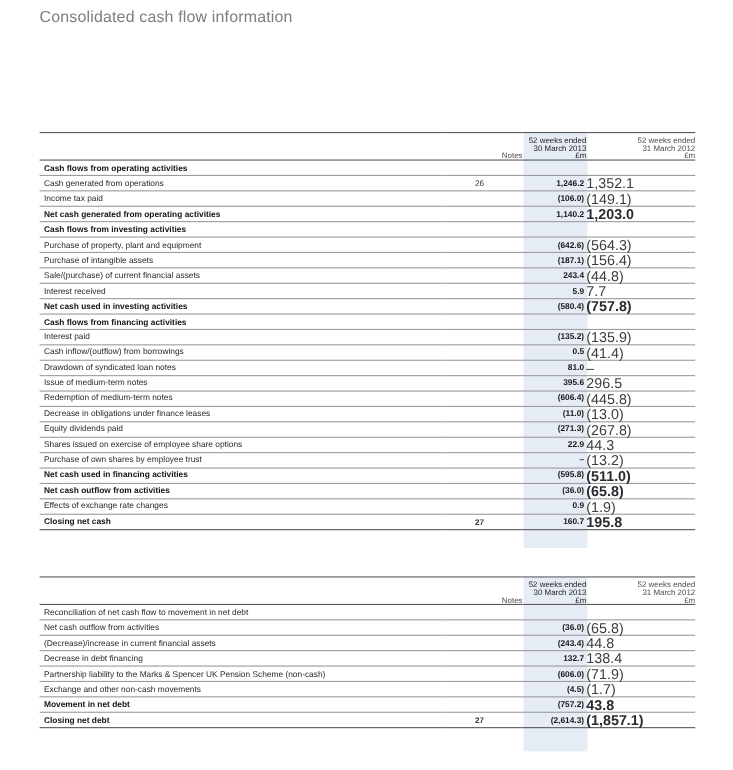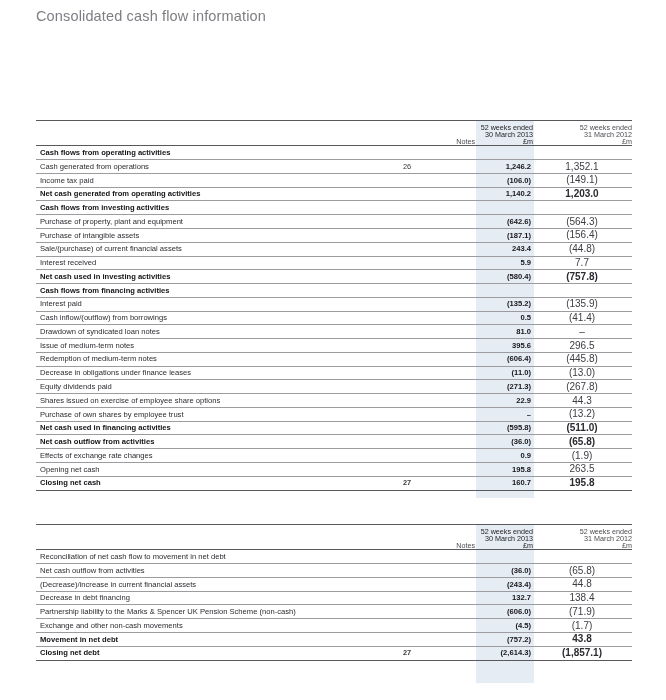--- a/index.html
+++ b/index.html
@@ -95,35 +95,35 @@
   .stmt tbody tr.last td { border-bottom: 1.3px solid #58585d; }
 
   td.label {
     text-align: left;
     padding-left: 4px;
     white-space: nowrap;
     font-size: 7.6px;
     color: #2b2b30;
   }
   td.notes {
-    text-align: left;
+    text-align: center;
     padding-right: 6px;
     font-size: 7.4px;
     color: #3a3a40;
   }
   td.cur {
     text-align: right;
     padding-right: 2px;
     font-size: 7.6px;
     color: #16161a;
   }
   td.prev {
-    text-align: center;
+    text-align: left;
     padding-right: 1px;
-    font-size: 10px;
+    font-size: 13px;
     color: #3c3c42;
   }
   tr.bold td.label,
   tr.bold td.prev,
   tr.bold td.notes { font-weight: bold; }
   tr.bold td.label { color: #141418; }
   tr.bold td.prev { color: #2a2a30; }
   td.cur { font-weight: bold; }
 
   
@@ -307,26 +307,20 @@
           <td class="notes"></td>
           <td class="cur">(36.0)</td>
           <td class="prev">(65.8)</td>
         </tr>
         <tr>
           <td class="label">Effects of exchange rate changes</td>
           <td class="notes"></td>
           <td class="cur">0.9</td>
           <td class="prev">(1.9)</td>
         </tr>
-        <tr>
-          <td class="label">Opening net cash</td>
-          <td class="notes"></td>
-          <td class="cur">195.8</td>
-          <td class="prev">263.5</td>
-        </tr>
         <tr class="bold last">
           <td class="label">Closing net cash</td>
           <td class="notes">27</td>
           <td class="cur">160.7</td>
           <td class="prev">195.8</td>
         </tr>
       </tbody>
   </table>
 
   <table class="stmt" id="t2" style="top:524px;">

